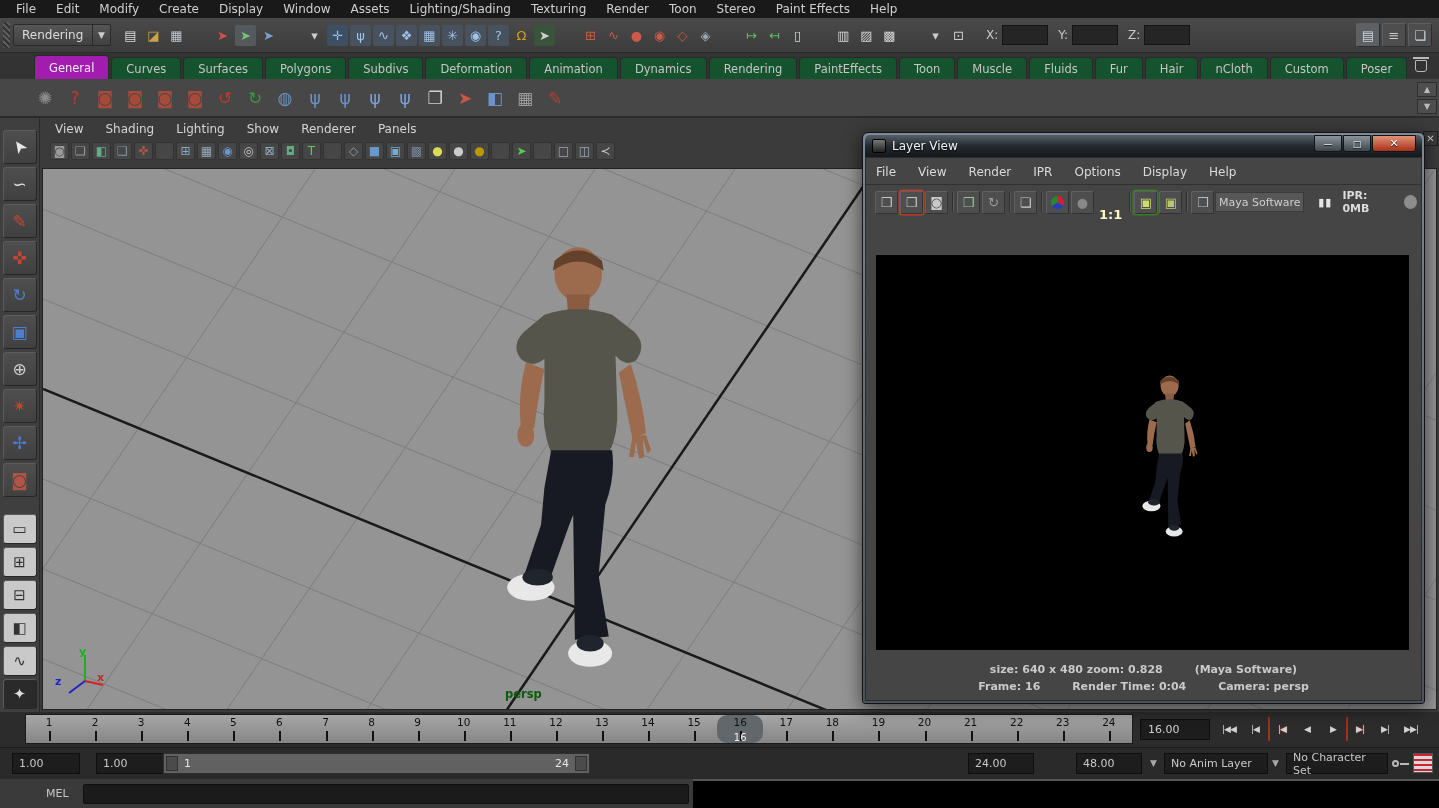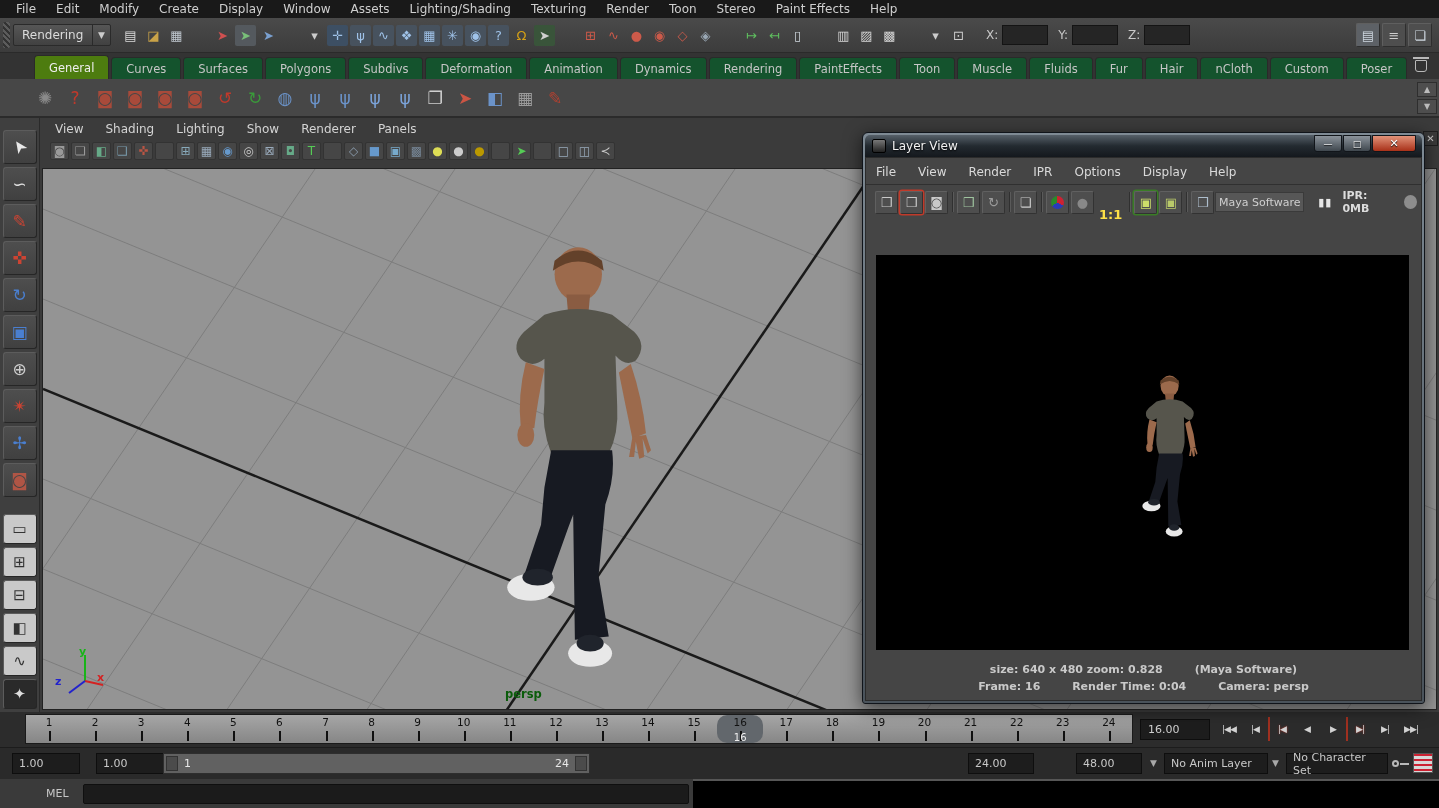--- a/index.html
+++ b/index.html
@@ -23,21 +23,21 @@
   #xyz { display:flex; align-items:center; margin-left:6px; color:#c8c8c8; }
   #xyz label { margin:0 4px 0 10px; }
   #xyz input { width:46px; height:20px; background:#252525; border:1px solid #141414; color:#ddd; padding:0 4px; }
   #sl-right { margin-left:auto; display:flex; align-items:center; padding-right:6px; }
   #sl-right .sicn { width:24px; height:24px; background:#4e4e4e; border:1px solid; border-color:#5f5f5f #2e2e2e #2e2e2e #5f5f5f; }
   #sl-right .sicn.pressed { background:#5d6166; }
 
   
   #shelftabs { top:53px; height:26px; background:#333; display:flex; align-items:flex-end; padding-left:34px; }
   .shtab { height:22px; line-height:22px; padding:0 14px; background:#14532d; color:#c6c6c6; border:1px solid #2a2a2a; border-bottom:none; border-radius:4px 4px 0 0; margin-right:2px; font-size:11.5px; }
-  .shtab.active { background:#4d7c0f; color:#eee; height:24px; line-height:24px; }
+  .shtab.active { background:#a21caf; color:#eee; height:24px; line-height:24px; }
   #shelfrow { top:79px; height:39px; background:#474747; display:flex; align-items:center; padding-left:30px; border-bottom:2px solid #2b2b2b; }
   .shicn { width:28px; height:28px; margin:0 1px; display:flex; align-items:center; justify-content:center; font-size:17px; }
   #shelf-trash { top:55px; left:1408px; width:26px; height:22px; display:flex; align-items:center; justify-content:center; }
   .trashbody { width:12px; height:12px; border:1.5px solid #b9b9b9; border-radius:1px 1px 3px 3px; position:relative; }
   .trashbody::before { content:""; position:absolute; left:-3px; top:-4px; width:16px; height:2px; background:#b9b9b9; }
   .shelf-scroll { left:1417px; width:20px; height:15px; background:#4e4e4e; border:1px solid #2e2e2e; color:#bbb; font-size:8px; display:flex; align-items:center; justify-content:center; }
 
   
   #workarea { top:118px; height:594px; background:#3b3b3b; }
   #toolbox { position:absolute; left:0; top:0; width:40px; height:594px; background:#3f3f3f; border-right:1px solid #2a2a2a; display:flex; flex-direction:column; align-items:center; padding-top:12px; }
@@ -76,21 +76,21 @@
   .winbtn { width:28px; height:17px; margin-left:1px; background:linear-gradient(#8b939b,#3f474e); border:1px solid #11151a; border-radius:0 0 3px 3px; color:#fff; font-size:9px; display:flex; align-items:center; justify-content:center; text-shadow:0 1px 1px #000; }
   .winbtn.close { width:44px; background:linear-gradient(#e2937a,#a83категория018); background:linear-gradient(#e2937a,#a83018); font-size:11px; font-weight:bold; }
   #rv-client { position:absolute; left:2px; top:24px; right:2px; bottom:2px; background:#454545; border:1px solid #2b2b2b; }
   #rv-menus { position:absolute; left:10px; top:4px; height:20px; display:flex; align-items:center; color:#dadada; }
   #rv-menus .mitem { margin-right:22px; }
   #rv-menudiv { position:absolute; left:0; right:0; top:26px; height:1px; background:#303030; }
   #rv-toolbar { position:absolute; left:8px; top:30px; right:4px; height:28px; display:flex; align-items:center; }
   #rv-toolbar .icn { width:23px; height:23px; margin:0 1px; display:flex; align-items:center; justify-content:center; font-size:13px; background:#4e4e4e; border:1px solid; border-color:#606060 #323232 #323232 #606060; border-radius:2px; }
   #rv-toolbar .icn.sep { width:5px; background:none; border:none; }
   #rv-toolbar .icn.sep::before { content:""; width:1px; height:20px; background:#303030; box-shadow:1px 0 0 #5a5a5a; }
-  #rv-toolbar .icn.txt { background:none; border:none; color:#fde047; font-weight:bold; width:auto; padding:0 3px;margin-top:25px; }
+  #rv-toolbar .icn.txt { background:none; border:none; color:#fef9c3; font-weight:bold; width:auto; padding:0 3px;margin-top:25px; }
   .sel-red { box-shadow:0 0 0 1.5px #c03a2a; }
   .green-frame { box-shadow:0 0 0 1.5px #3a7d26; }
   .icn.dark { background:#151515; }
   .icn.rgb { background:#151515; }
   .icn.rgb .g { width:13px; height:13px; border-radius:50%; background:conic-gradient(#c23 0 33%,#283bbb 33% 66%,#2a8a2a 66%); }
   #rv-renderer-box { height:20px; width:96px; background:#575757; border:1px solid #3a3a3a; color:#cfcfcf; font-size:11px; display:flex; align-items:center; justify-content:center; }
   #rv-pause { margin-left:14px; color:#e6e6e6; font-size:11px; letter-spacing:1px; }
   #rv-iprtext { margin-left:10px; color:#dcdcdc; font-size:11px; font-weight:bold; }
   #rv-progress { width:14px; height:14px; border-radius:50%; background:#8d8d8d; margin-left:10px; }
   #rv-image { position:absolute; left:10px; top:97px; width:533px; height:395px; background:#000; overflow:hidden; }

